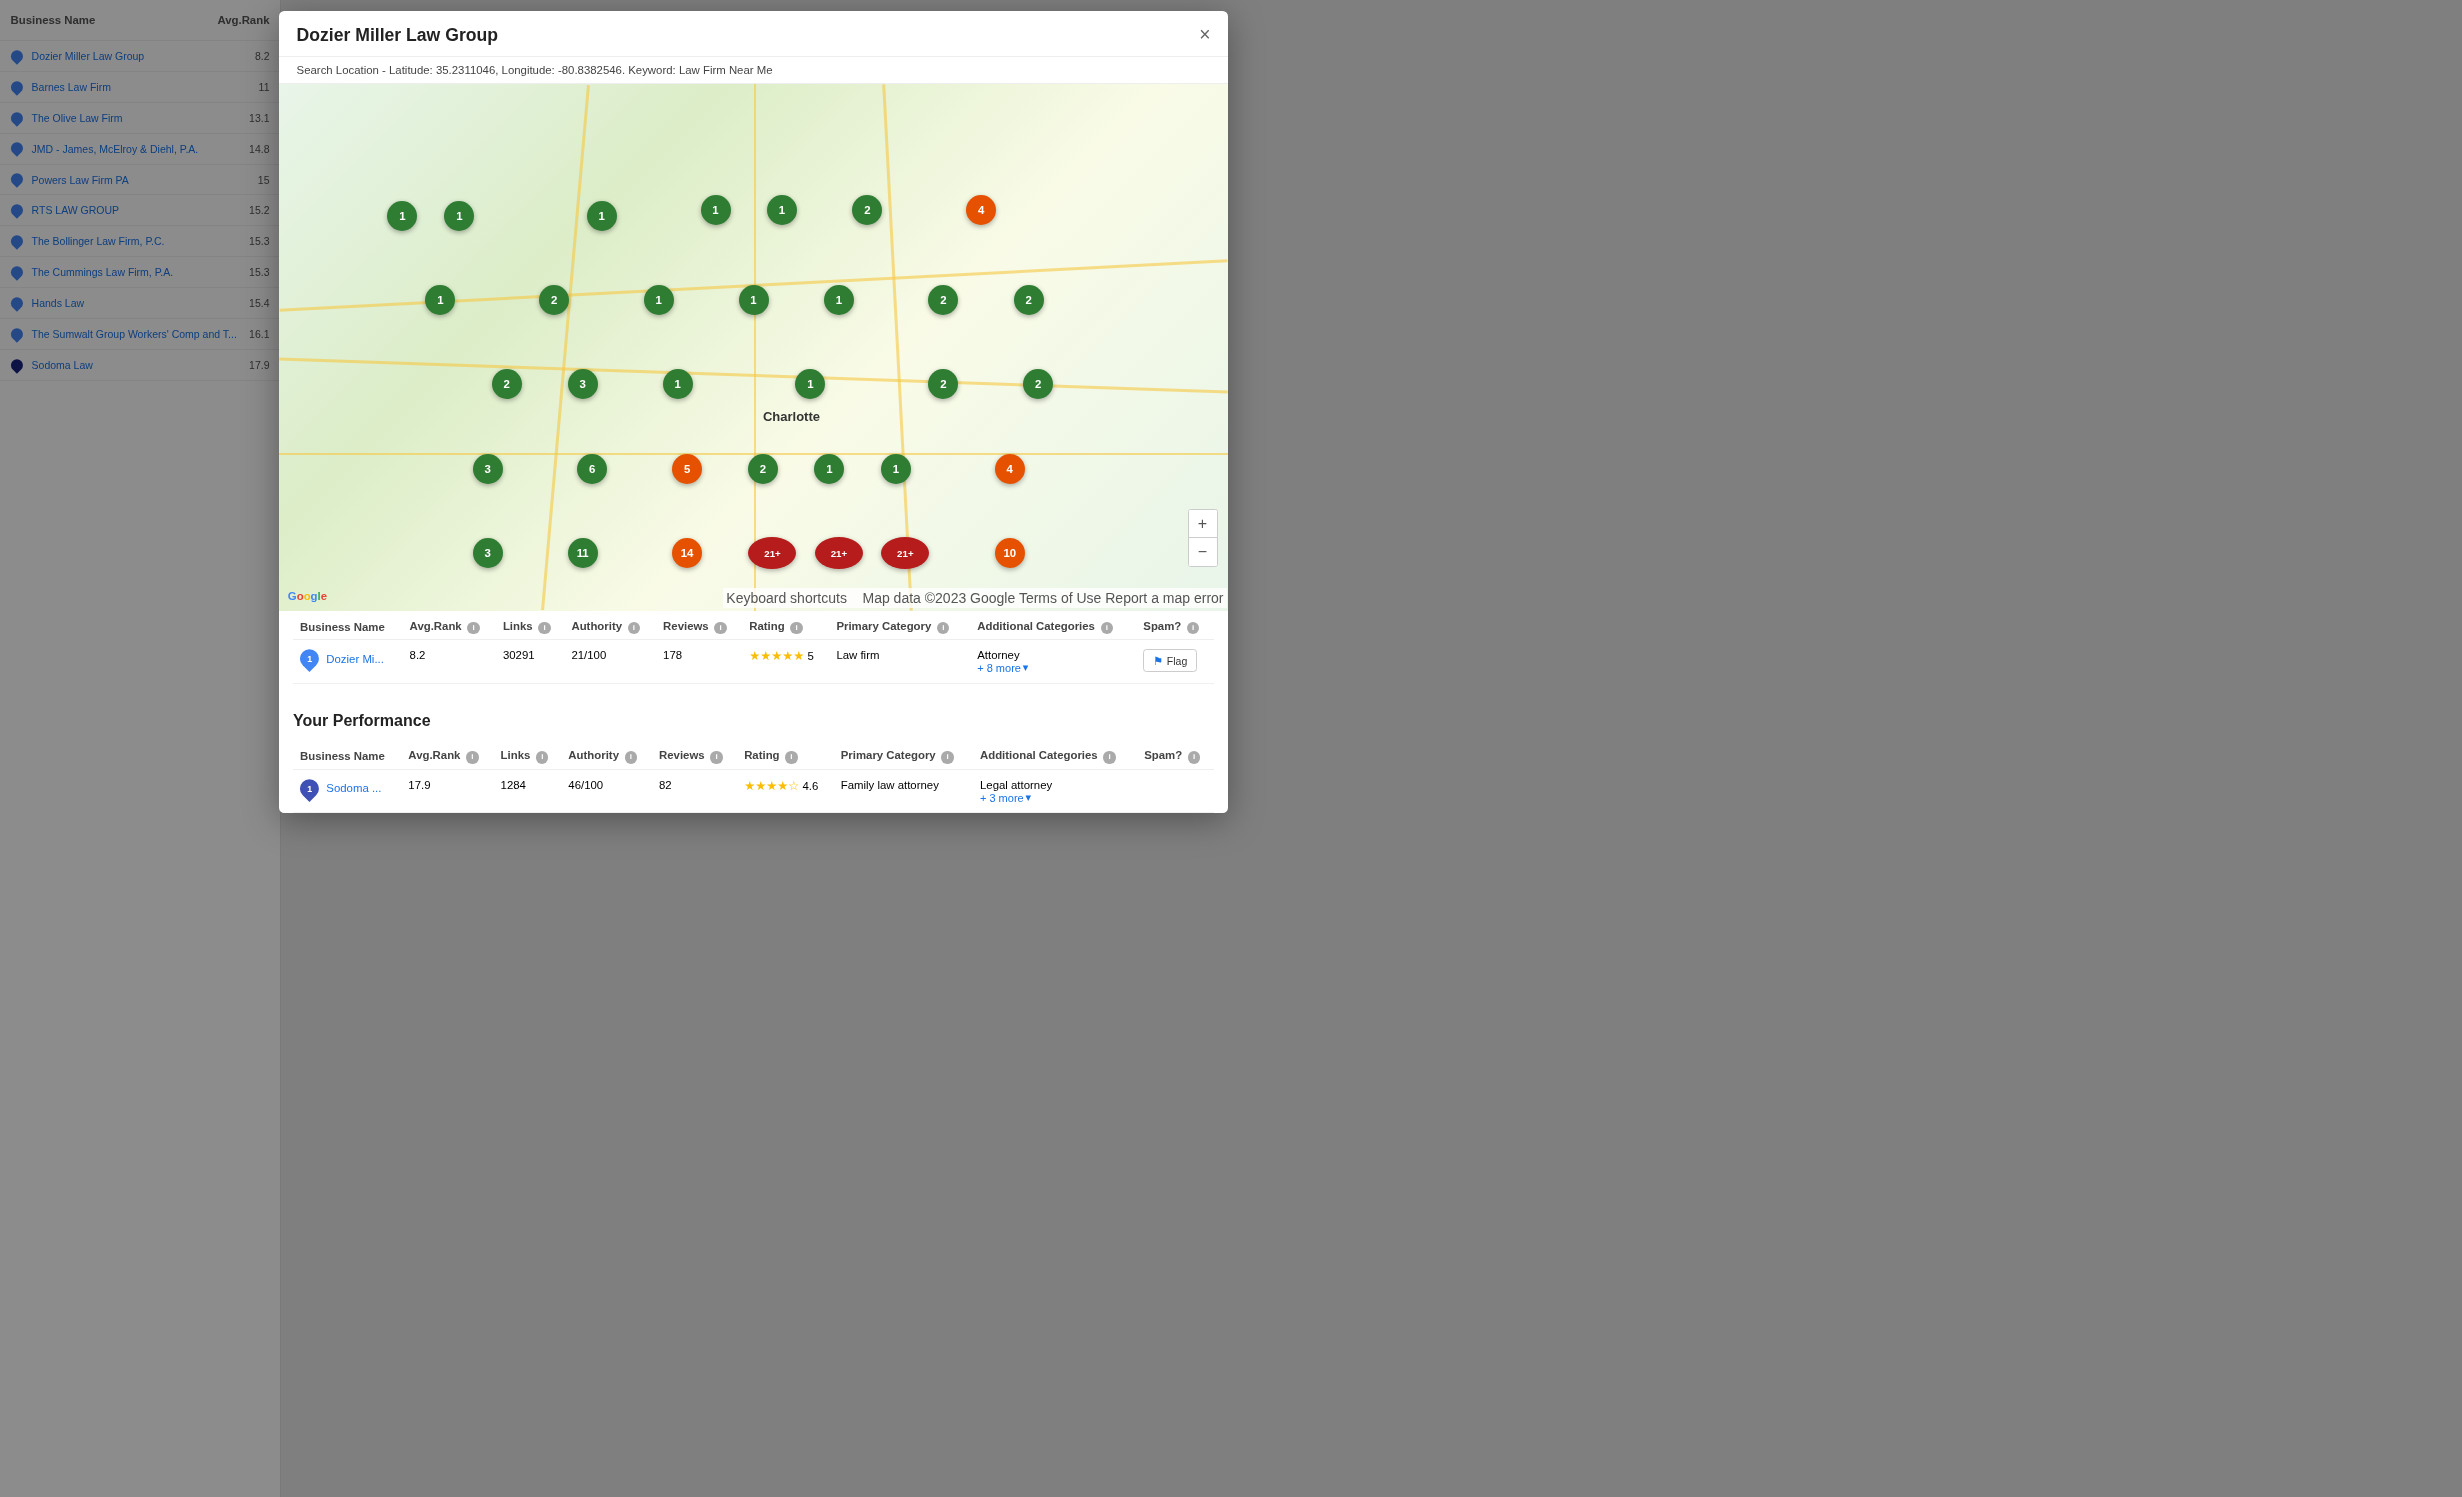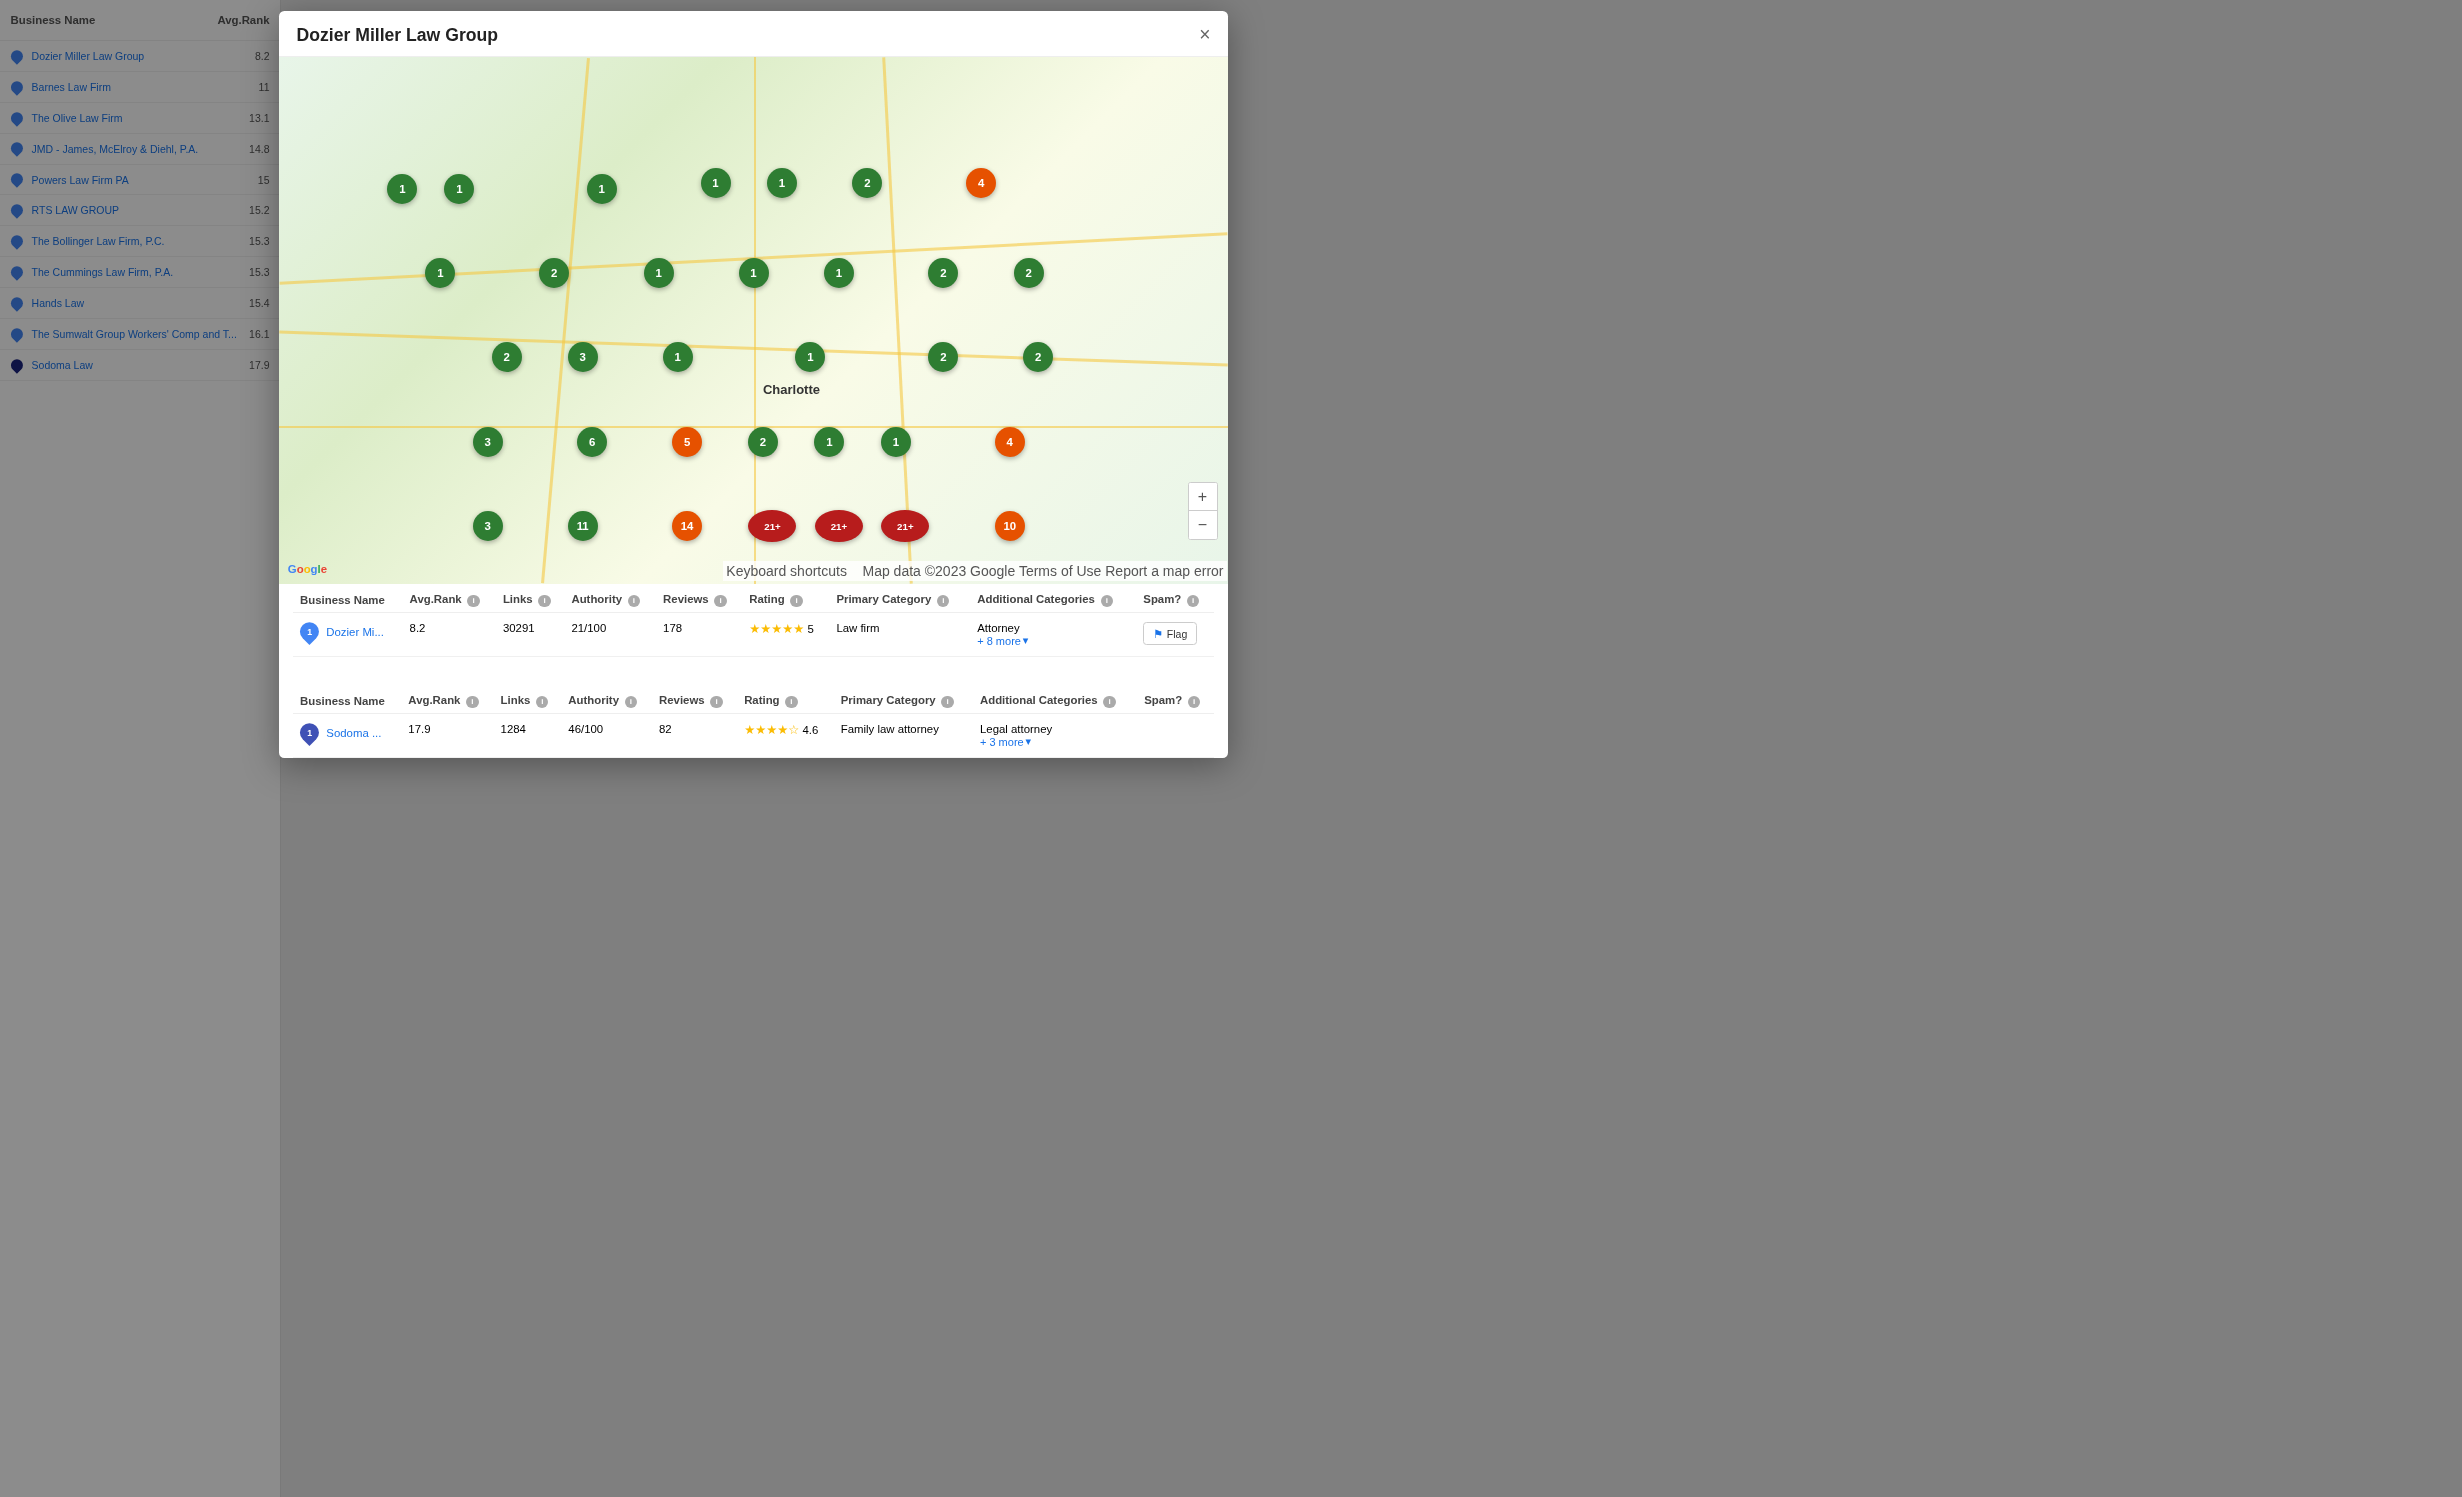--- a/index.html
+++ b/index.html
@@ -400,20 +400,21 @@
     </div>
 </div>
 
 <div class="overlay"></div>
 
 <div class="modal">
   <div class="modal-header">
     <span class="modal-title">Dozier Miller Law Group</span>
     <button class="modal-close">×</button>
   </div>
+  <div class="modal-subtitle">Search Location - Latitude: 35.2311046, Longitude: -80.8382546.    Keyword: Law Firm Near Me</div>
 
   <div class="map-container">
     <div class="map-bg">
 
       <div class="road" style="left:0;top:38%;width:100%;height:2.6px;transform:rotate(-3deg);"></div>
       <div class="road" style="left:0;top:55%;width:100%;height:2.6px;transform:rotate(2deg);"></div>
       <div class="road" style="left:0;top:70%;width:100%;height:2.6px;"></div>
       <div class="road" style="left:30%;top:0;width:2.6px;height:100%;transform:rotate(5deg);"></div>
       <div class="road" style="left:50%;top:0;width:2.6px;height:100%;"></div>
       <div class="road" style="left:65%;top:0;width:2.6px;height:100%;transform:rotate(-3deg);"></div>
@@ -518,20 +519,21 @@
         <span class="flag-icon">⚑</span>
         Flag
       </button>
     </td>
   </tr>
         </tbody>
     </table>
   </div>
 
   <div class="perf-section">
+    <div class="perf-title">Your Performance</div>
     <table>
       <thead>
         <tr>
           <th>Business Name</th>
           <th>Avg.Rank <span class="info-icon">i</span></th>
           <th>Links <span class="info-icon">i</span></th>
           <th>Authority <span class="info-icon">i</span></th>
           <th>Reviews <span class="info-icon">i</span></th>
           <th>Rating <span class="info-icon">i</span></th>
           <th>Primary Category <span class="info-icon">i</span></th>

